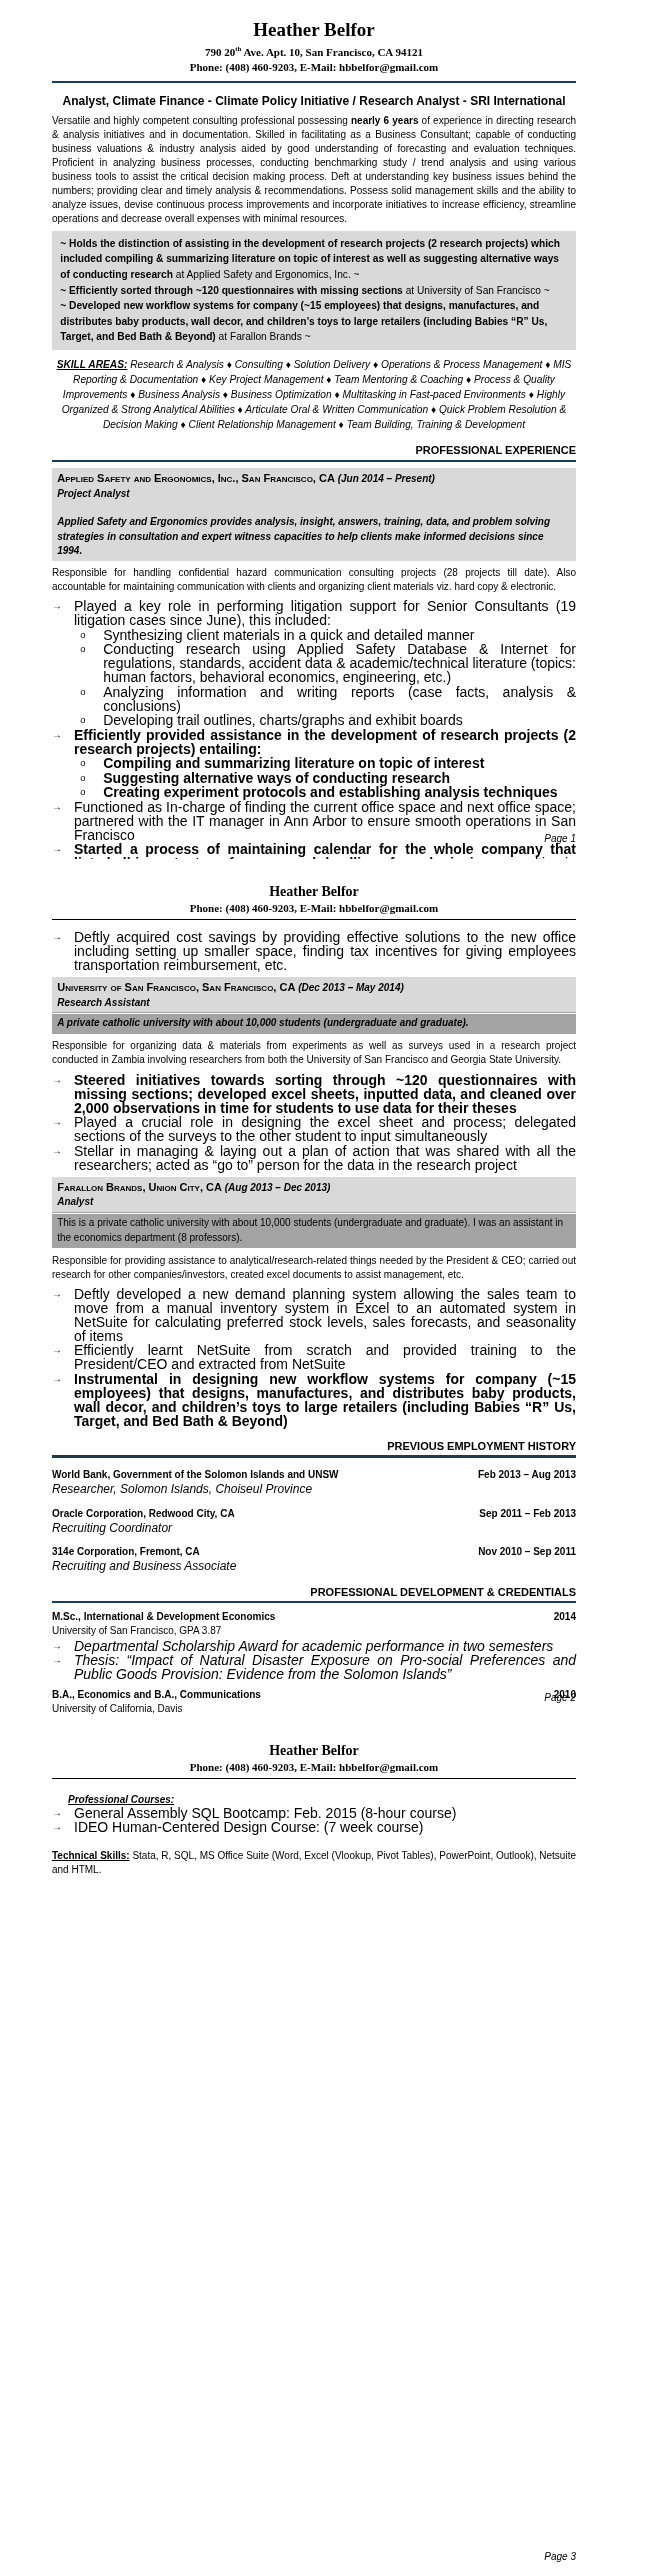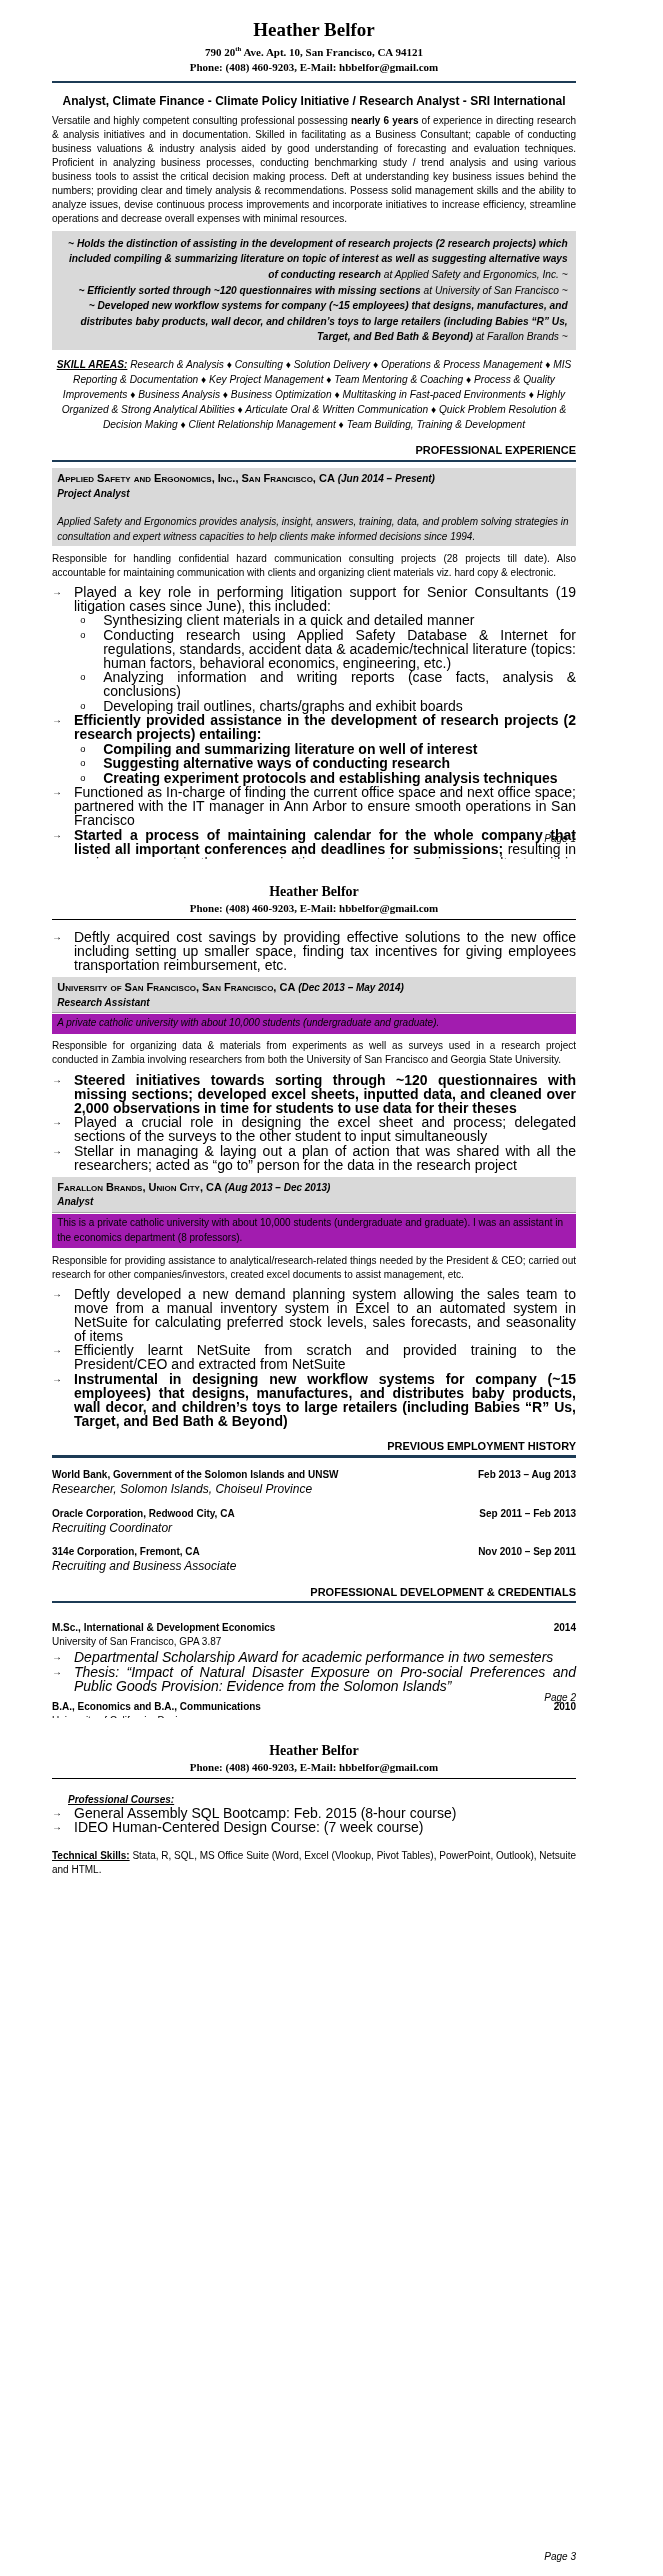--- a/index.html
+++ b/index.html
@@ -8,29 +8,29 @@
   .serif{font-family:"Liberation Serif",serif;}
   .name{font-size:19px;font-weight:bold;text-align:center;padding-top:17.7px;line-height:23px;}
   .addr{font-size:11px;font-weight:bold;text-align:center;line-height:15.6px;}
   .sup{vertical-align:super;font-size:6.8px;}
   .navy-rule{height:2.6px;background:#1c3b55;margin-top:5.2px;}
   .sec-rule{height:2.6px;background:#1c3b55;margin:3.1px 0 6.2px;}
   .thin-rule{height:1px;background:#000;margin-top:3.1px;}
   .headline{font-size:12px;font-weight:bold;text-align:center;margin:10.4px 0 6.2px;}
   .body{font-size:10px;line-height:14px;margin:5.2px 0;}
   .just{text-align:justify;}
-  .callout{background:#d9d9d9;text-align:right;font-style:italic;font-size:10.2px;line-height:15.6px;padding:4.7px 8.3px;margin:5.2px 0 3.1px;}
+  .callout{background:#d9d9d9;text-align:left;font-size:10.2px;line-height:15.6px;padding:4.7px 8.3px;margin:5.2px 0 3.1px;}
   .cb{font-weight:bold;}
   .skills{font-size:10.2px;font-style:italic;text-align:center;line-height:15px;margin:7.3px 0 2.1px;}
   .sk-label{font-weight:bold;text-decoration:underline;}
   .sec{font-size:11px;font-weight:bold;text-align:right;margin:12.5px 0 0;}
   .exp-head{background:#d9d9d9;padding:3.1px 5.2px 2.1px;font-size:10px;line-height:14.6px;margin-top:5.2px;}
   .exp-head.bordered{border-bottom:1.6px solid #a6a6a6;}
-  .exp-about{background:#a21caf;padding:2.1px 5.2px 3.1px;font-size:10px;line-height:14.6px;margin-top:1px;}
-  .italic{font-style:italic;}
+  .exp-about{background:#a3a3a3;padding:2.1px 5.2px 3.1px;font-size:10px;line-height:14.6px;margin-top:1px;}
+  .italic{font-style:italic;font-weight:bold;}
   .sc-bold{font-weight:bold;font-variant:small-caps;font-size:11px;}
   .dates{font-weight:bold;font-style:italic;}
   .job-title{font-weight:bold;font-style:italic;}
   .gap-line{height:13.5px;}
   .blist{margin:3.1px 0 1px;}
   .b-row{display:flex;margin:0.5px 0;}
   .arrow{flex:0 0 22px;font-size:10px;line-height:14px;}
   .s-row{display:flex;margin:0.5px 0;}
   .s-ind{flex:0 0 24px;}
   .o-marker{flex:0 0 23px;font-size:9.4px;line-height:14px;padding-left:4.2px;}
@@ -107,21 +107,21 @@
         <span class="o-marker">o</span>
         <div class="b-text"><span class="bb"></span><span>Developing trail outlines, charts/graphs and exhibit boards</span></div>
       </div>
     <div class="b-row">
         <span class="arrow">→</span>
         <div class="b-text"><span class="bb">Efficiently provided assistance in the development of research projects (2 research projects) entailing:</span><span></span></div>
       </div>
     <div class="s-row">
         <span class="s-ind"></span>
         <span class="o-marker">o</span>
-        <div class="b-text"><span class="bb">Compiling and summarizing literature on well of interest</span><span></span></div>
+        <div class="b-text"><span class="bb">Compiling and summarizing literature on topic of interest</span><span></span></div>
       </div>
     <div class="s-row">
         <span class="s-ind"></span>
         <span class="o-marker">o</span>
         <div class="b-text"><span class="bb">Suggesting alternative ways of conducting research</span><span></span></div>
       </div>
     <div class="s-row">
         <span class="s-ind"></span>
         <span class="o-marker">o</span>
         <div class="b-text"><span class="bb">Creating experiment protocols and establishing analysis techniques</span><span></span></div>
@@ -221,21 +221,21 @@
         <span>314e Corporation, Fremont, CA</span>
         <span>Nov 2010 – Sep 2011</span>
       </div>
     <div class="pj-role">Recruiting and Business Associate</div>
   </div>
 
   <h2 class="sec">PROFESSIONAL DEVELOPMENT &amp; CREDENTIALS</h2>
   <div class="sec-rule"></div>
 
   <div>
-    <div class="pj-row" style="margin-top:18px;gap:30px;">
+    <div class="pj-row" style="margin-top:6px;gap:30px;">
         <span>M.Sc., International &amp; Development Economics</span>
         <span>2014</span>
       </div>
     <div class="edu-school">University of San Francisco, GPA 3.87</div>
     <div class="blist edu-blist" style="margin:1px 0 0;">
       <div class="b-row">
           <span class="arrow">→</span>
           <div class="b-text"><span class="bb"></span><span>Departmental Scholarship Award for academic performance in two semesters</span></div>
         </div>
       <div class="b-row">

